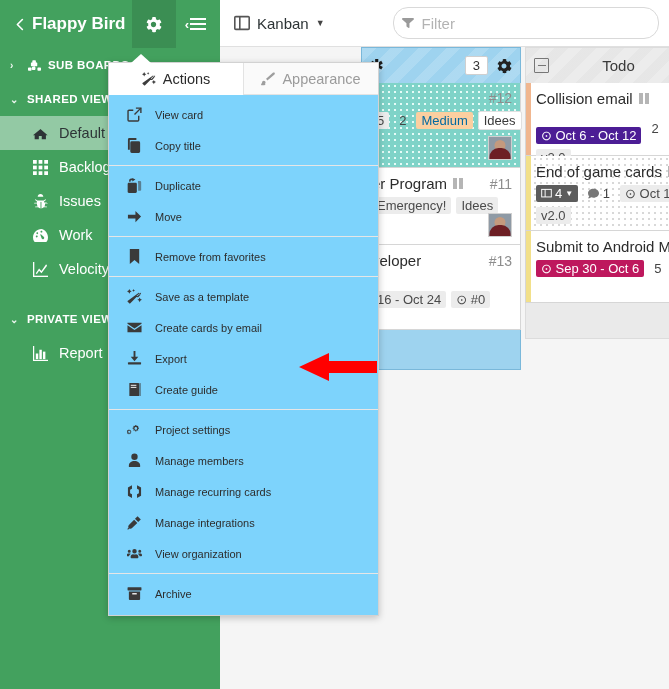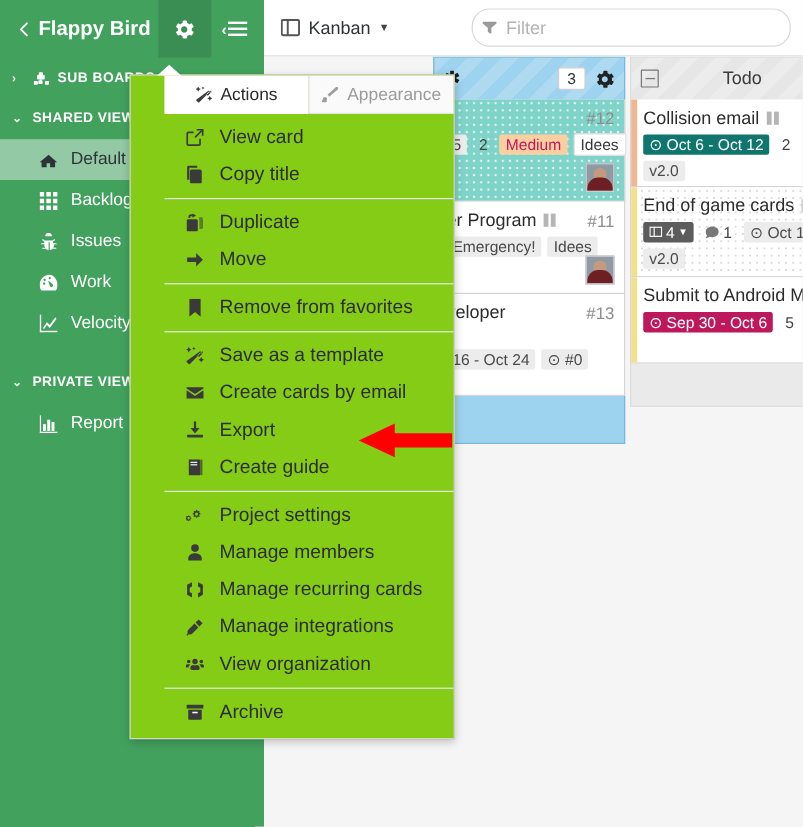--- a/index.html
+++ b/index.html
@@ -129,23 +129,23 @@
   }
   .card .lbar { position: absolute; left: 0; top: 0; bottom: 0; width: 5px; }
   .card-row1 { display: flex; align-items: center; gap: 6px; white-space: nowrap; }
   .card-title { font-size: 15px; color: #2c2c2c; }
   .prio-bars { display: inline-flex; gap: 2px; align-items: center; }
   .prio-bars i { display: block; width: 4px; height: 11px; background: #b5b5b5; }
   .card-num { margin-left: auto; color: #8d8d8d; font-size: 14px; }
   .card-row2 { display: flex; align-items: center; gap: 5px; margin-top: 5px; flex-wrap: nowrap; white-space: nowrap; }
   .pill { font-size: 13px; padding: 1px 5px; border-radius: 2px; }
   .pill.grey { background: #ececec; color: #4a4a4a; }
-  .pill.orange { background: #fbcfa0; color: #be185d; text-align: center; }
+  .pill.orange { background: #fbcfa0; color: #0369a1; text-align: center; }
   .pill.white { background: #ffffff; color: #3a3a3a; border: 1px solid #e0e0e0; }
-  .pill.gold { background: #0f766e; color: #ffffff; }
+  .pill.gold { background: #4c1d95; color: #ffffff; margin-top: 15px; }
   .pill.mauve { background: #be185d; color: #ffffff; }
   .pill.dark { background: #5c5c5c; color: #ffffff; display:inline-flex; align-items:center; gap:3px; }
   .pill.plain { background: transparent; color: #444; }
   .card-row3 { margin-top: 5px; }
   .avatar {
     position: absolute; right: 8px; bottom: 7px;
     width: 24px; height: 24px; border: 1px solid #cfcfcf; background: #8f9aa5;
     overflow: hidden;
   }
   .avatar .face { position:absolute; left:50%; top:3px; transform:translateX(-50%); width:11px; height:11px; border-radius:50%; background:#c49a7e; }
@@ -153,23 +153,23 @@
   .addcard {
     height: 36px; background: #eaeaea; border: 1px solid #dcdcdc; border-top: none;
     display: flex; align-items: center; justify-content: flex-end; padding-right: 8px;
     font-size: 19px; color: #7c7c7c;
   }
   .selband { height: 40px; background: #9ed3ef; border: 1px solid #7ab8da; border-top: none; }
 
   
   .menu {
     position: absolute; left: 108px; top: 62px; width: 271px;
-    background: #84cc16; border: 1px solid #d2d2d2;
+    background: #7dd3fc; border: 1px solid #d2d2d2;
     box-shadow: 0 2px 7px rgba(0,0,0,.22);
-    z-index: 20; padding-bottom: 2px; padding-left: 28px;
+    z-index: 20; padding-bottom: 2px;
   }
   .menu-arrow {
     position: absolute; left: 22px; top: -9px; width: 0; height: 0;
     border-left: 10px solid transparent; border-right: 10px solid transparent;
     border-bottom: 9px solid #ffffff;
   }
   .menu-tabs { display: flex; height: 32px; }
   .mtab {
     flex: 1; display: flex; align-items: center; justify-content: center; gap: 7px;
     font-size: 14.5px;
@@ -178,21 +178,21 @@
   .mtab.inactive { background: #fafafa; color: #9b9b9b; border-left: 1px solid #e3e3e3; border-bottom: 1px solid #e3e3e3; }
   .mtab svg { width: 14px; height: 14px; }
   .mtab.active svg { fill: #3d3d3d; }
   .mtab.inactive svg { fill: #9e9e9e; }
 
   .mgroup { padding: 4px 0; }
   .mgroup + .mgroup { border-top: 1px solid #e6e6e6; }
   .mitem {
     display: flex; align-items: center; height: 31px;
     padding-left: 17px; gap: 12px;
-    font-size: 16px; color: #2d2d2d; white-space: nowrap;
+    font-size: 11px; color: #2d2d2d; white-space: nowrap;
   }
   .mitem .micon { width: 17px; display: flex; align-items: center; justify-content: center; }
   .mitem .micon svg { width: 15px; height: 15px; fill: #3a3a3a; }
 
   
   .annot-arrow { position: absolute; left: 299px; top: 352px; z-index: 40; }
 </style>
 </head>
 <body>
 

